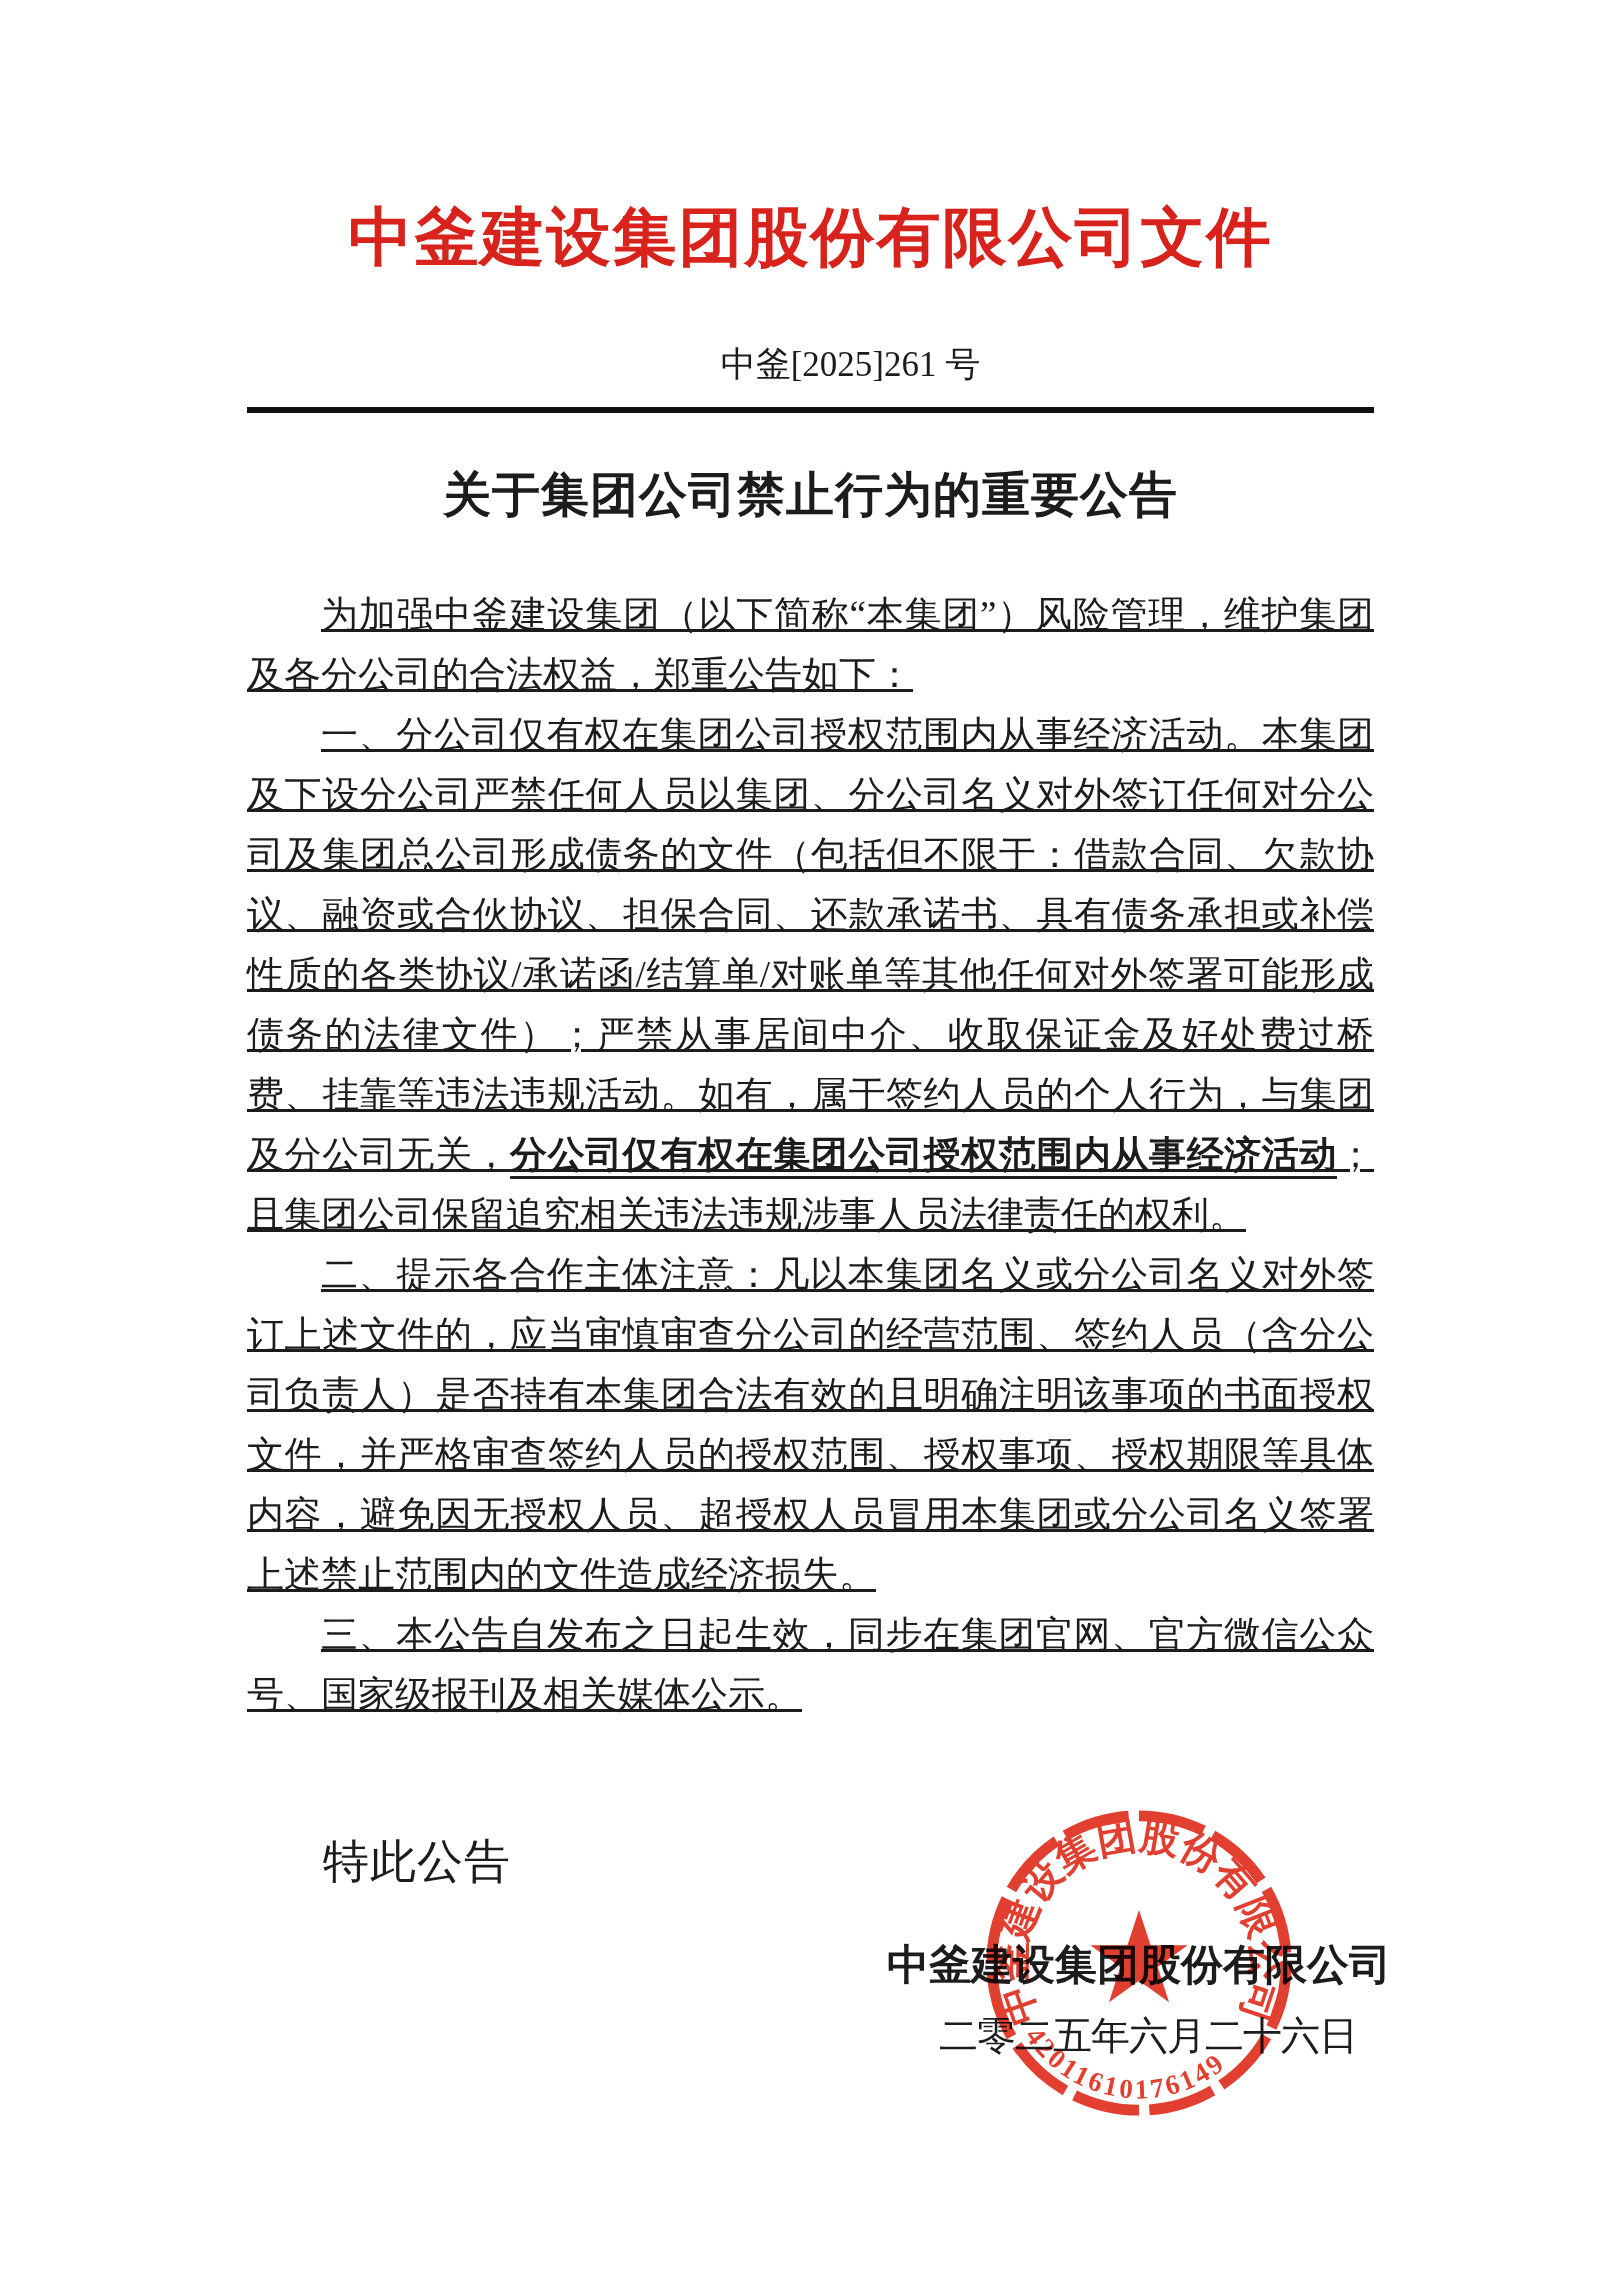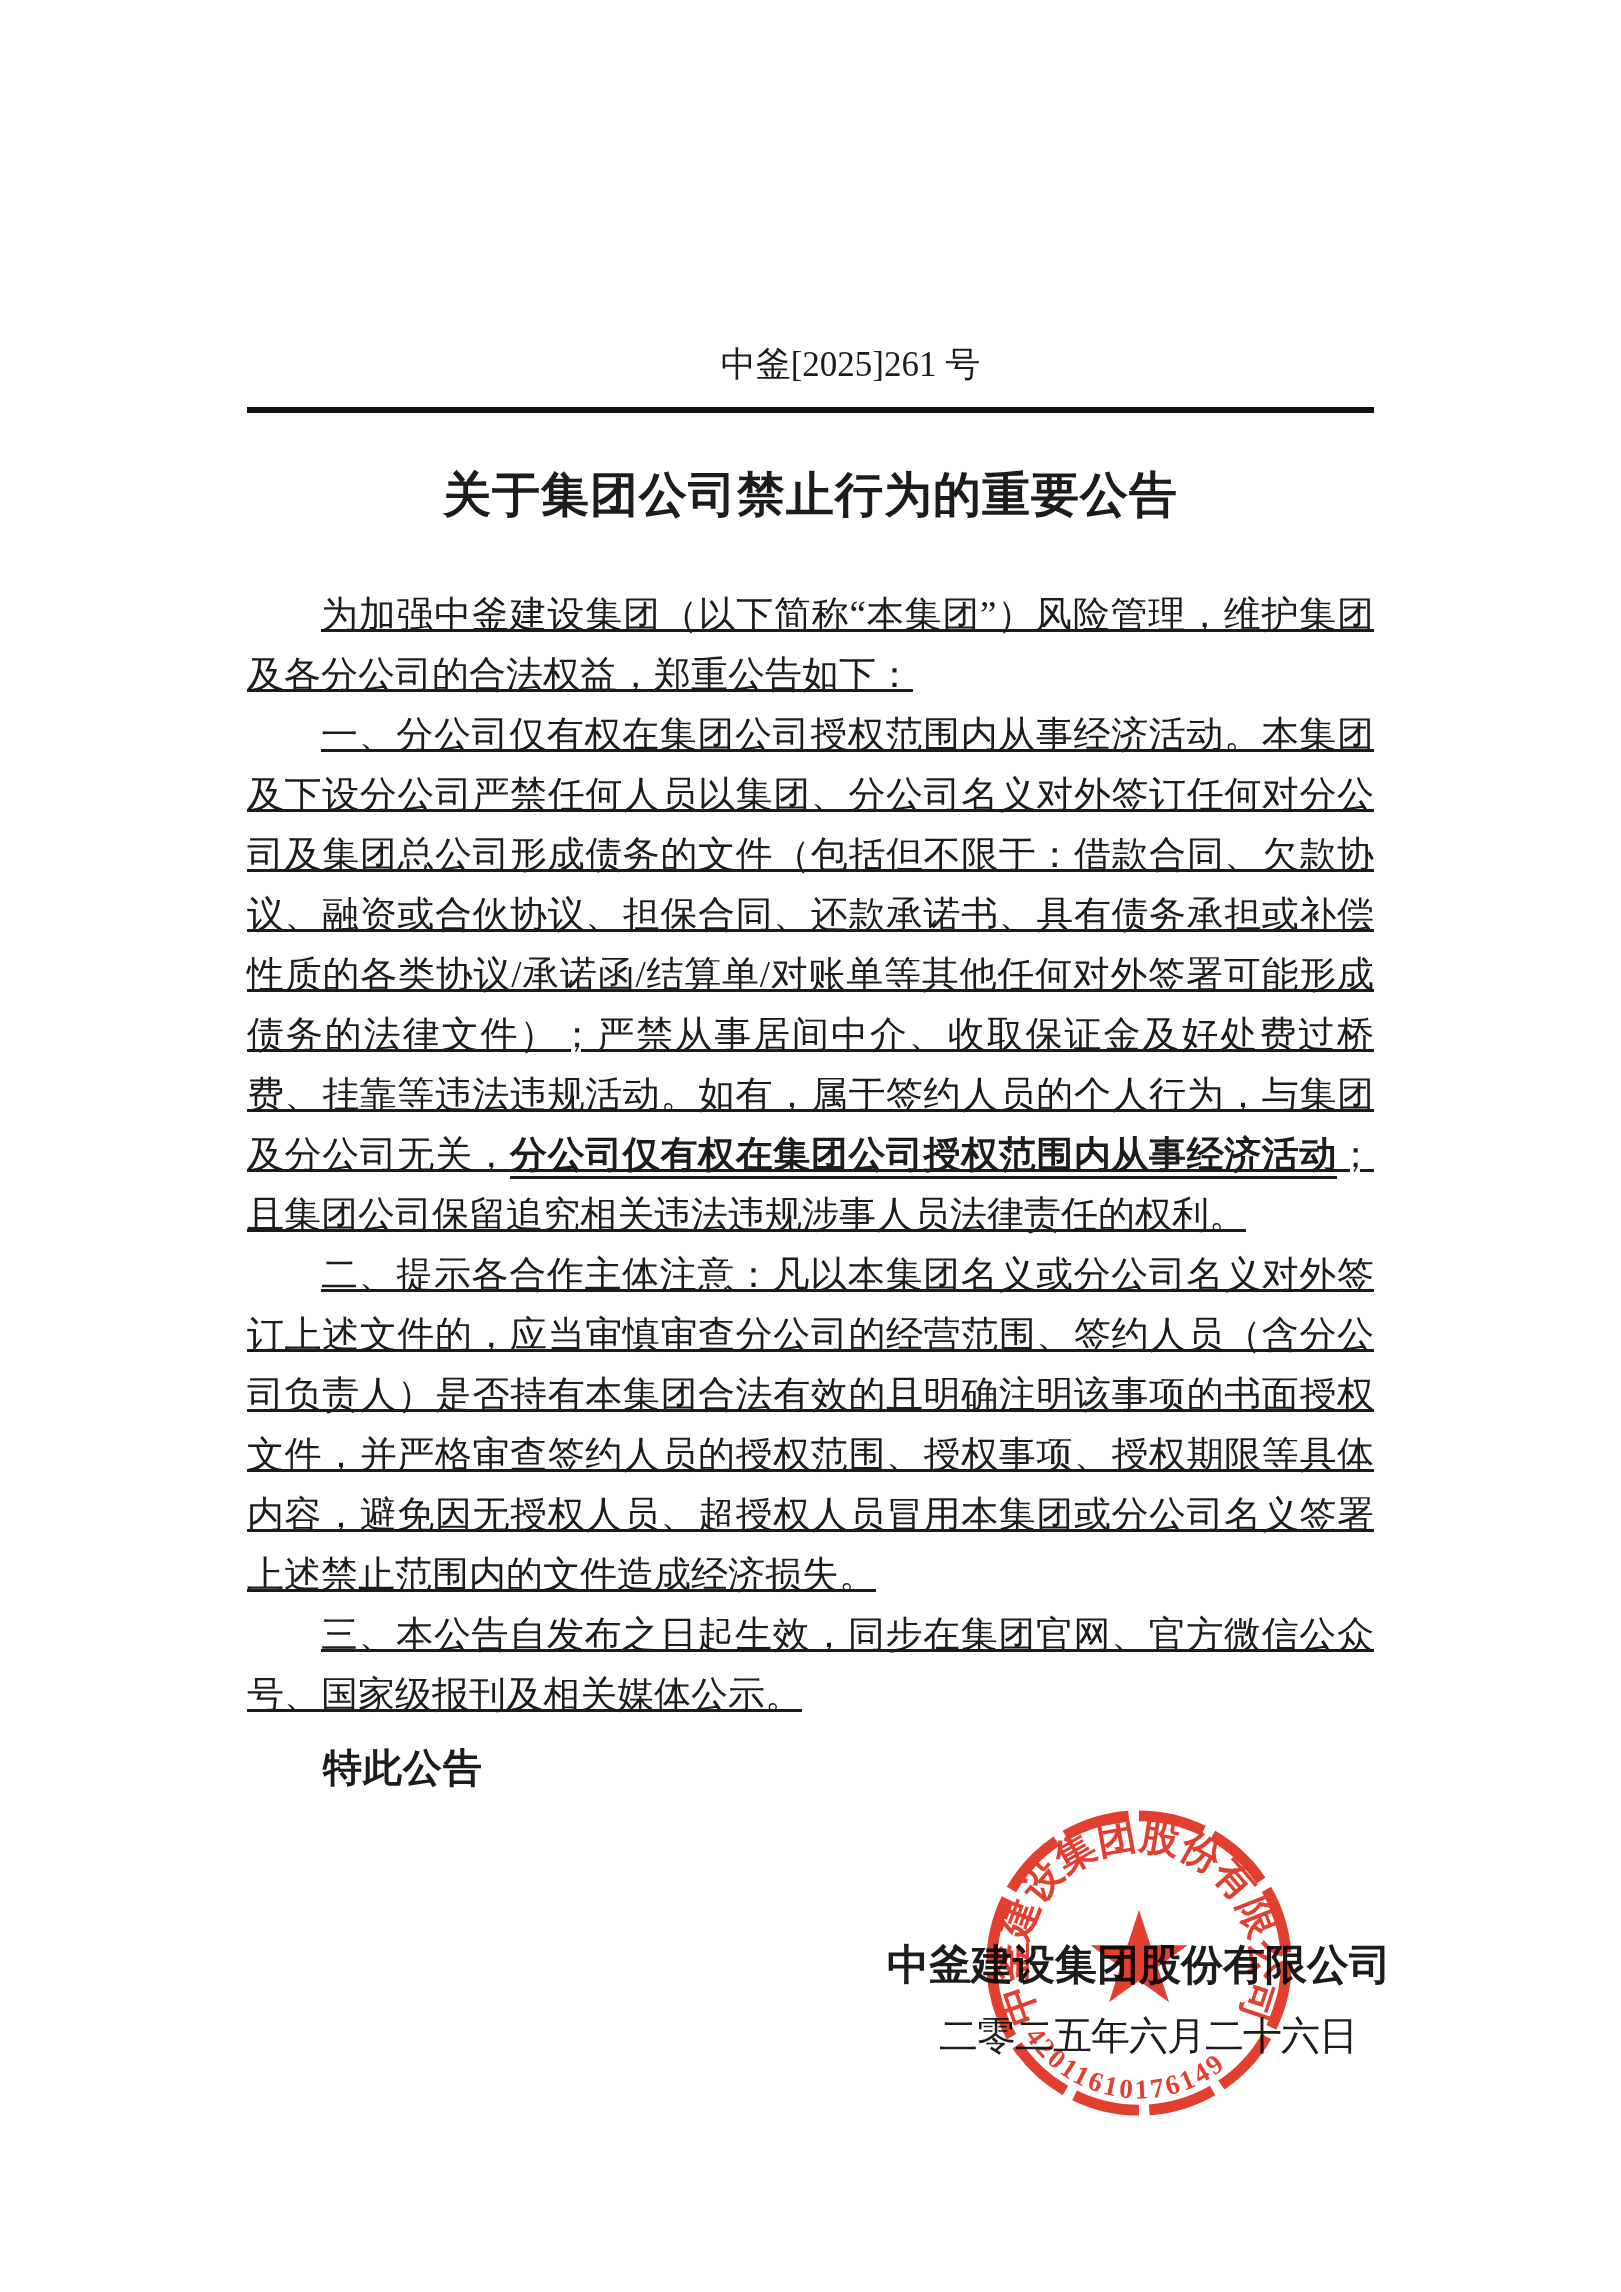--- a/index.html
+++ b/index.html
@@ -69,24 +69,24 @@
     text-decoration: underline;
   }
   .em-seg {
     font-weight: 700;
     text-decoration: underline;
     text-decoration-thickness: 2.9px;
     text-underline-offset: 8.8px;
   }
   .closing-statement {
     position: absolute;
-    top: 1741px;
+    top: 1831px;
     left: 323px;
-    font-size: 39px;
-    font-weight: 700;
+    font-size: 46px;
+    font-weight: 400;
     letter-spacing: 1px;
   }
   .signature-company {
     position: absolute;
     top: 1937px;
     left: 887px;
     font-size: 42px;
     font-weight: 700;
     white-space: nowrap;
   }
@@ -109,20 +109,21 @@
   }
   .company-seal text {
     font-family: "Liberation Serif", "DejaVu Serif", serif;
   }
 </style>
 </head>
 <body>
 
 <div class="page">
 
+  <div class="doc-header-title">中釜建设集团股份有限公司文件</div>
 
   <div class="doc-number">中釜[2025]261 号</div>
 
   <div class="separator-rule"></div>
 
   <div class="subject-title">关于集团公司禁止行为的重要公告</div>
 
   <div class="body-block">
     <p>为加强中釜建设集团（以下简称“本集团”）风险管理，维护集团及各分公司的合法权益，郑重公告如下：</p>
     <p><span>一、分公司仅有权在集团公司授权范围内从事经济活动。本集团及下设分公司严禁任何人员以集团、分公司名义对外签订任何对分公司及集团总公司形成债务的文件（包括但不限于：借款合同、欠款协议、融资或合伙协议、担保合同、还款承诺书、具有债务承担或补偿性质的各类协议/承诺函/结算单/对账单等其他任何对外签署可能形成债务的法律文件）；严禁从事居间中介、收取保证金及好处费过桥费、挂靠等违法违规活动。如有，属于签约人员的个人行为，与集团及分公司无关，</span><span class="em-seg">分公司仅有权在集团公司授权范围内从事经济活动</span><span>；且集团公司保留追究相关违法违规涉事人员法律责任的权利。</span></p>

